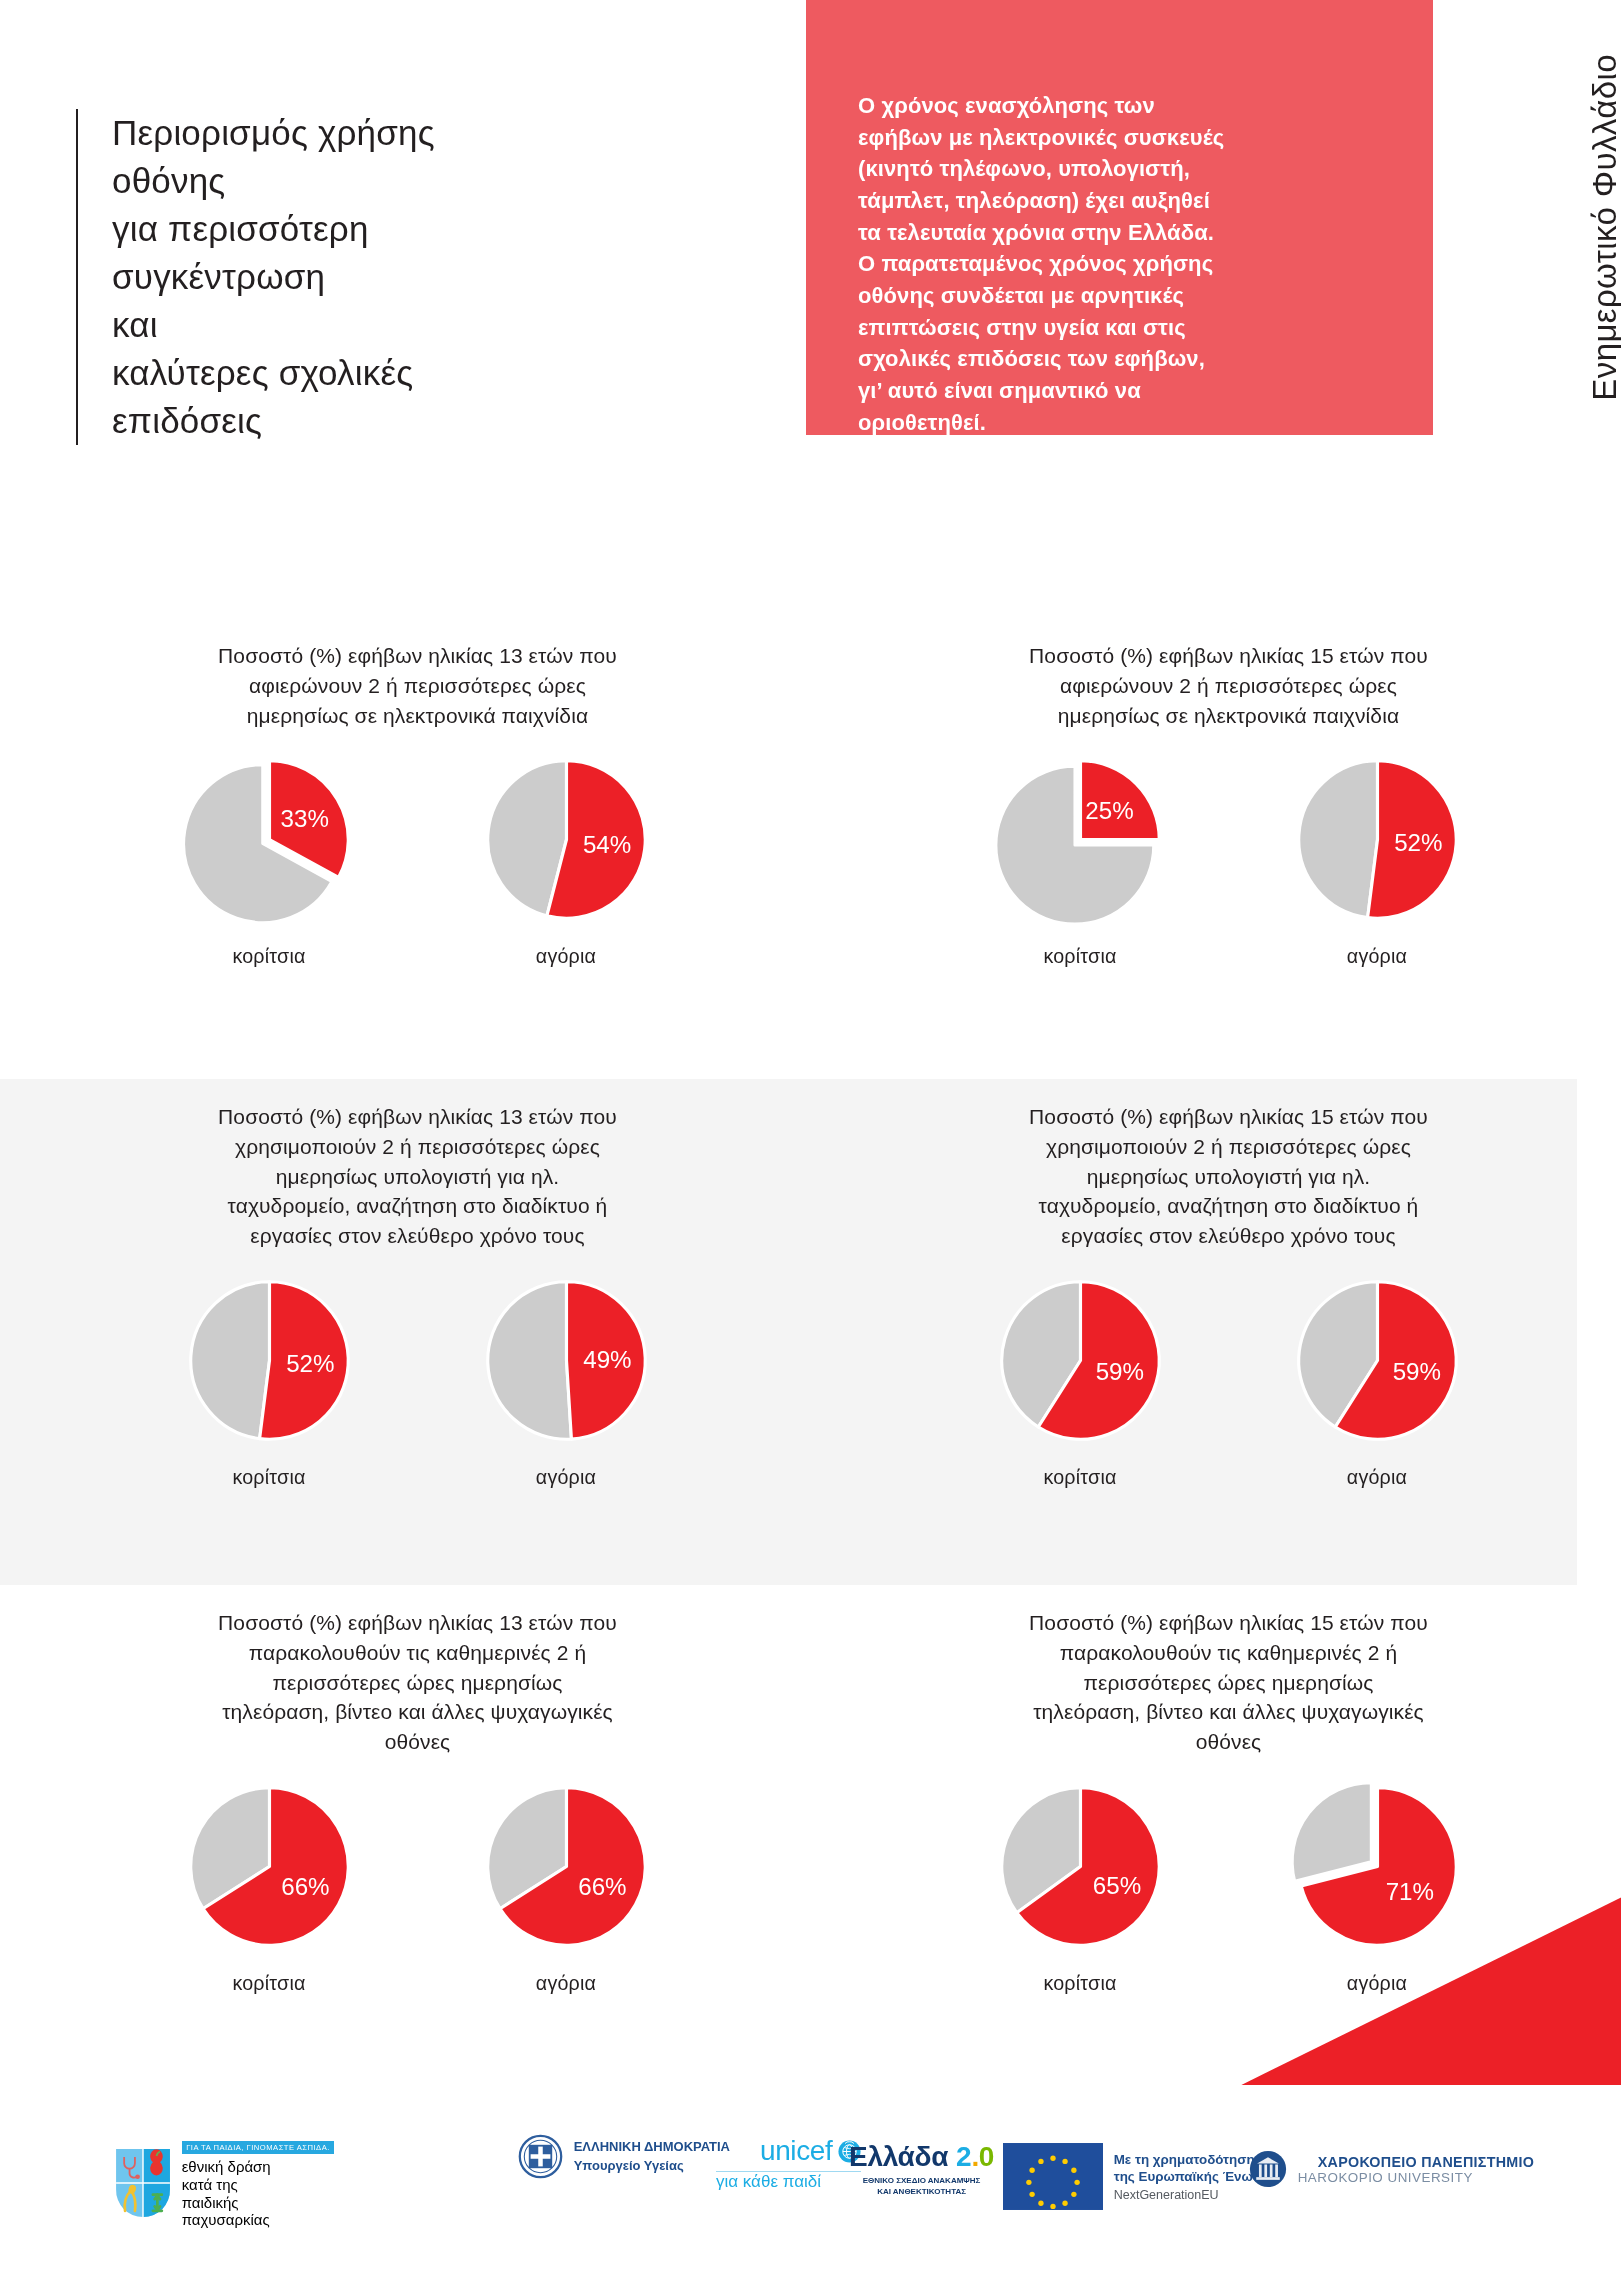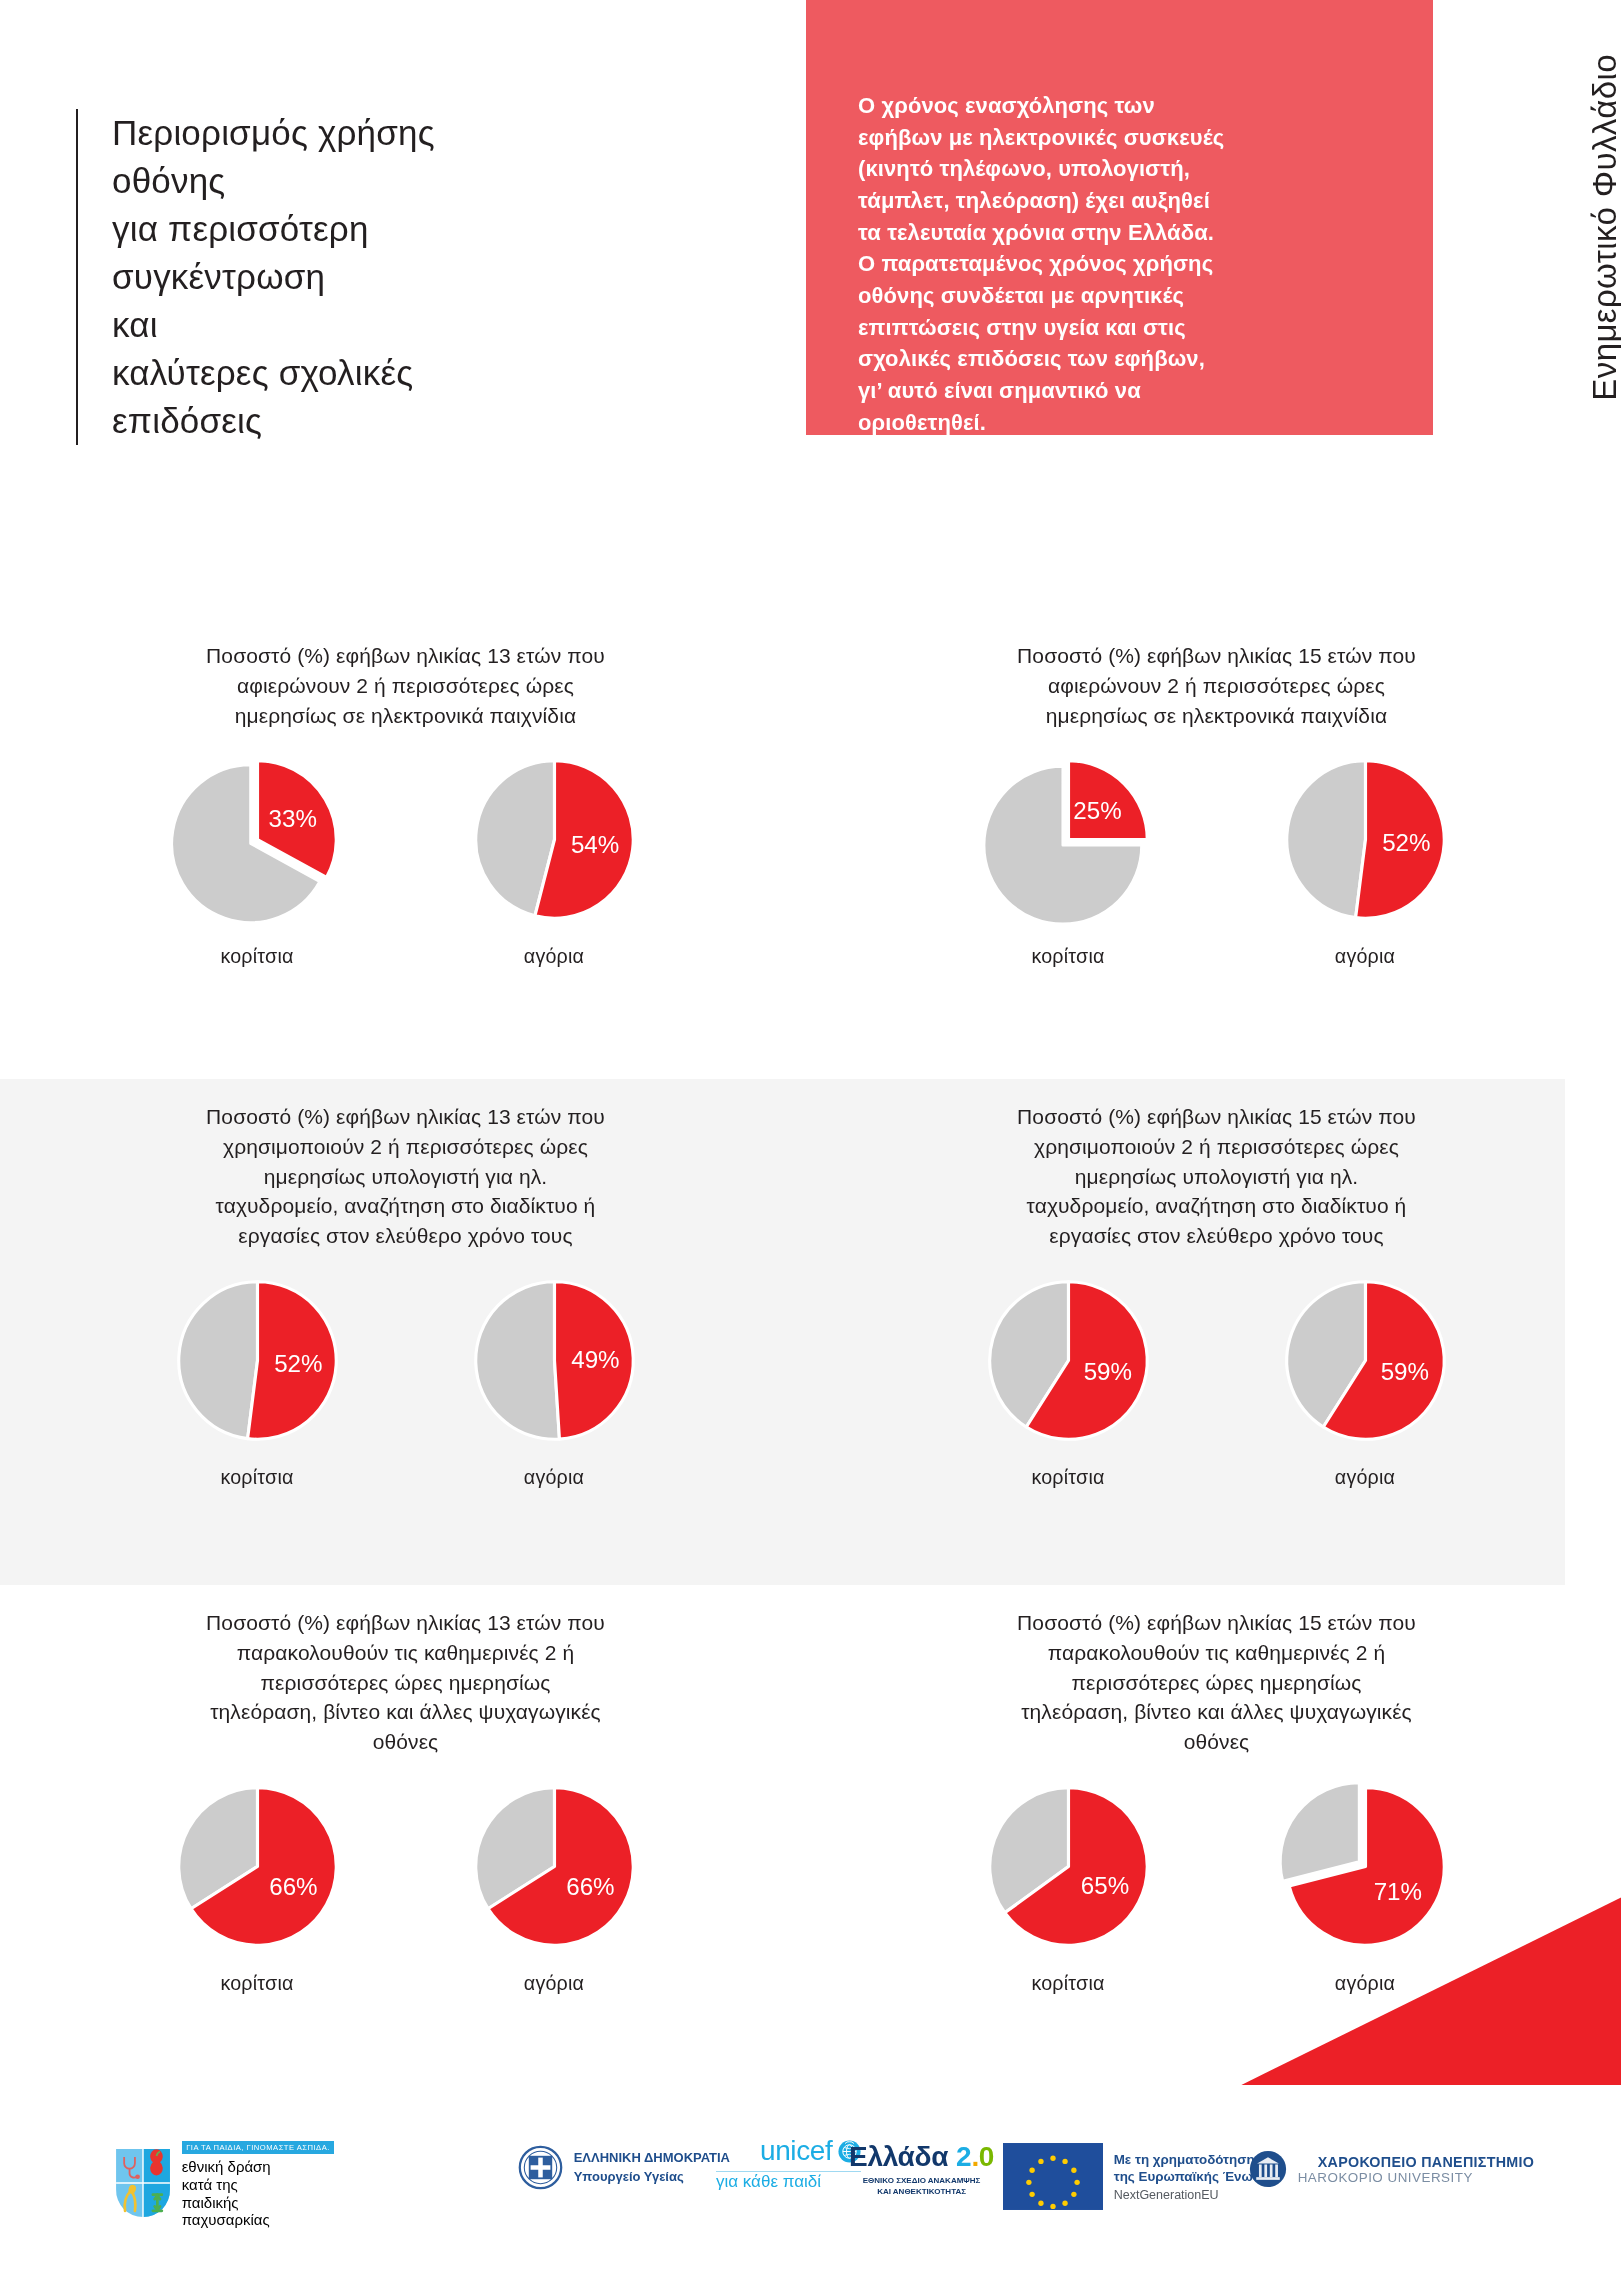--- a/index.html
+++ b/index.html
@@ -79,20 +79,21 @@
     font-size: 33px;
     color: #231f20;
     letter-spacing: 0.4px;
   }
 
   
   .section {
     position: absolute;
     left: 0;
     width: 1565px;
+    padding-left: 12px;
   }
   #section-1 { top: 618px;  height: 461px; background: #ffffff; }
   #section-2 { top: 1079px; height: 506px; background: #F4F4F4; }
   #section-3 { top: 1585px; height: 502px; background: #ffffff; }
 
   .section-inner {
     display: flex;
     width: 1622px;
     height: 100%;
   }
@@ -163,21 +164,21 @@
     background: #ffffff;
     display: flex;
     align-items: center;
   }
   .logo {
     display: flex;
     align-items: center;
     gap: 10.7px;
   }
   #logo-ethniki-drasi { position: absolute; left: 115px; top: 50px; }
-  #logo-ministry      { position: absolute; left: 518px; top: 57px; }
+  #logo-ministry      { position: absolute; left: 518px; top: 46px; }
   #logo-unicef        { position: absolute; left: 716px; top: 50px; }
   #logo-ellada20      { position: absolute; left: 849px; top: 56px; }
   #logo-eu            { position: absolute; left: 1003px; top: 56px; }
   #logo-harokopio     { position: absolute; left: 1249px; top: 63px; }
   .logo-lines {
     font-size: 15px;
     line-height: 1.18;
     color: #000000;
     white-space: pre-line;
   }

